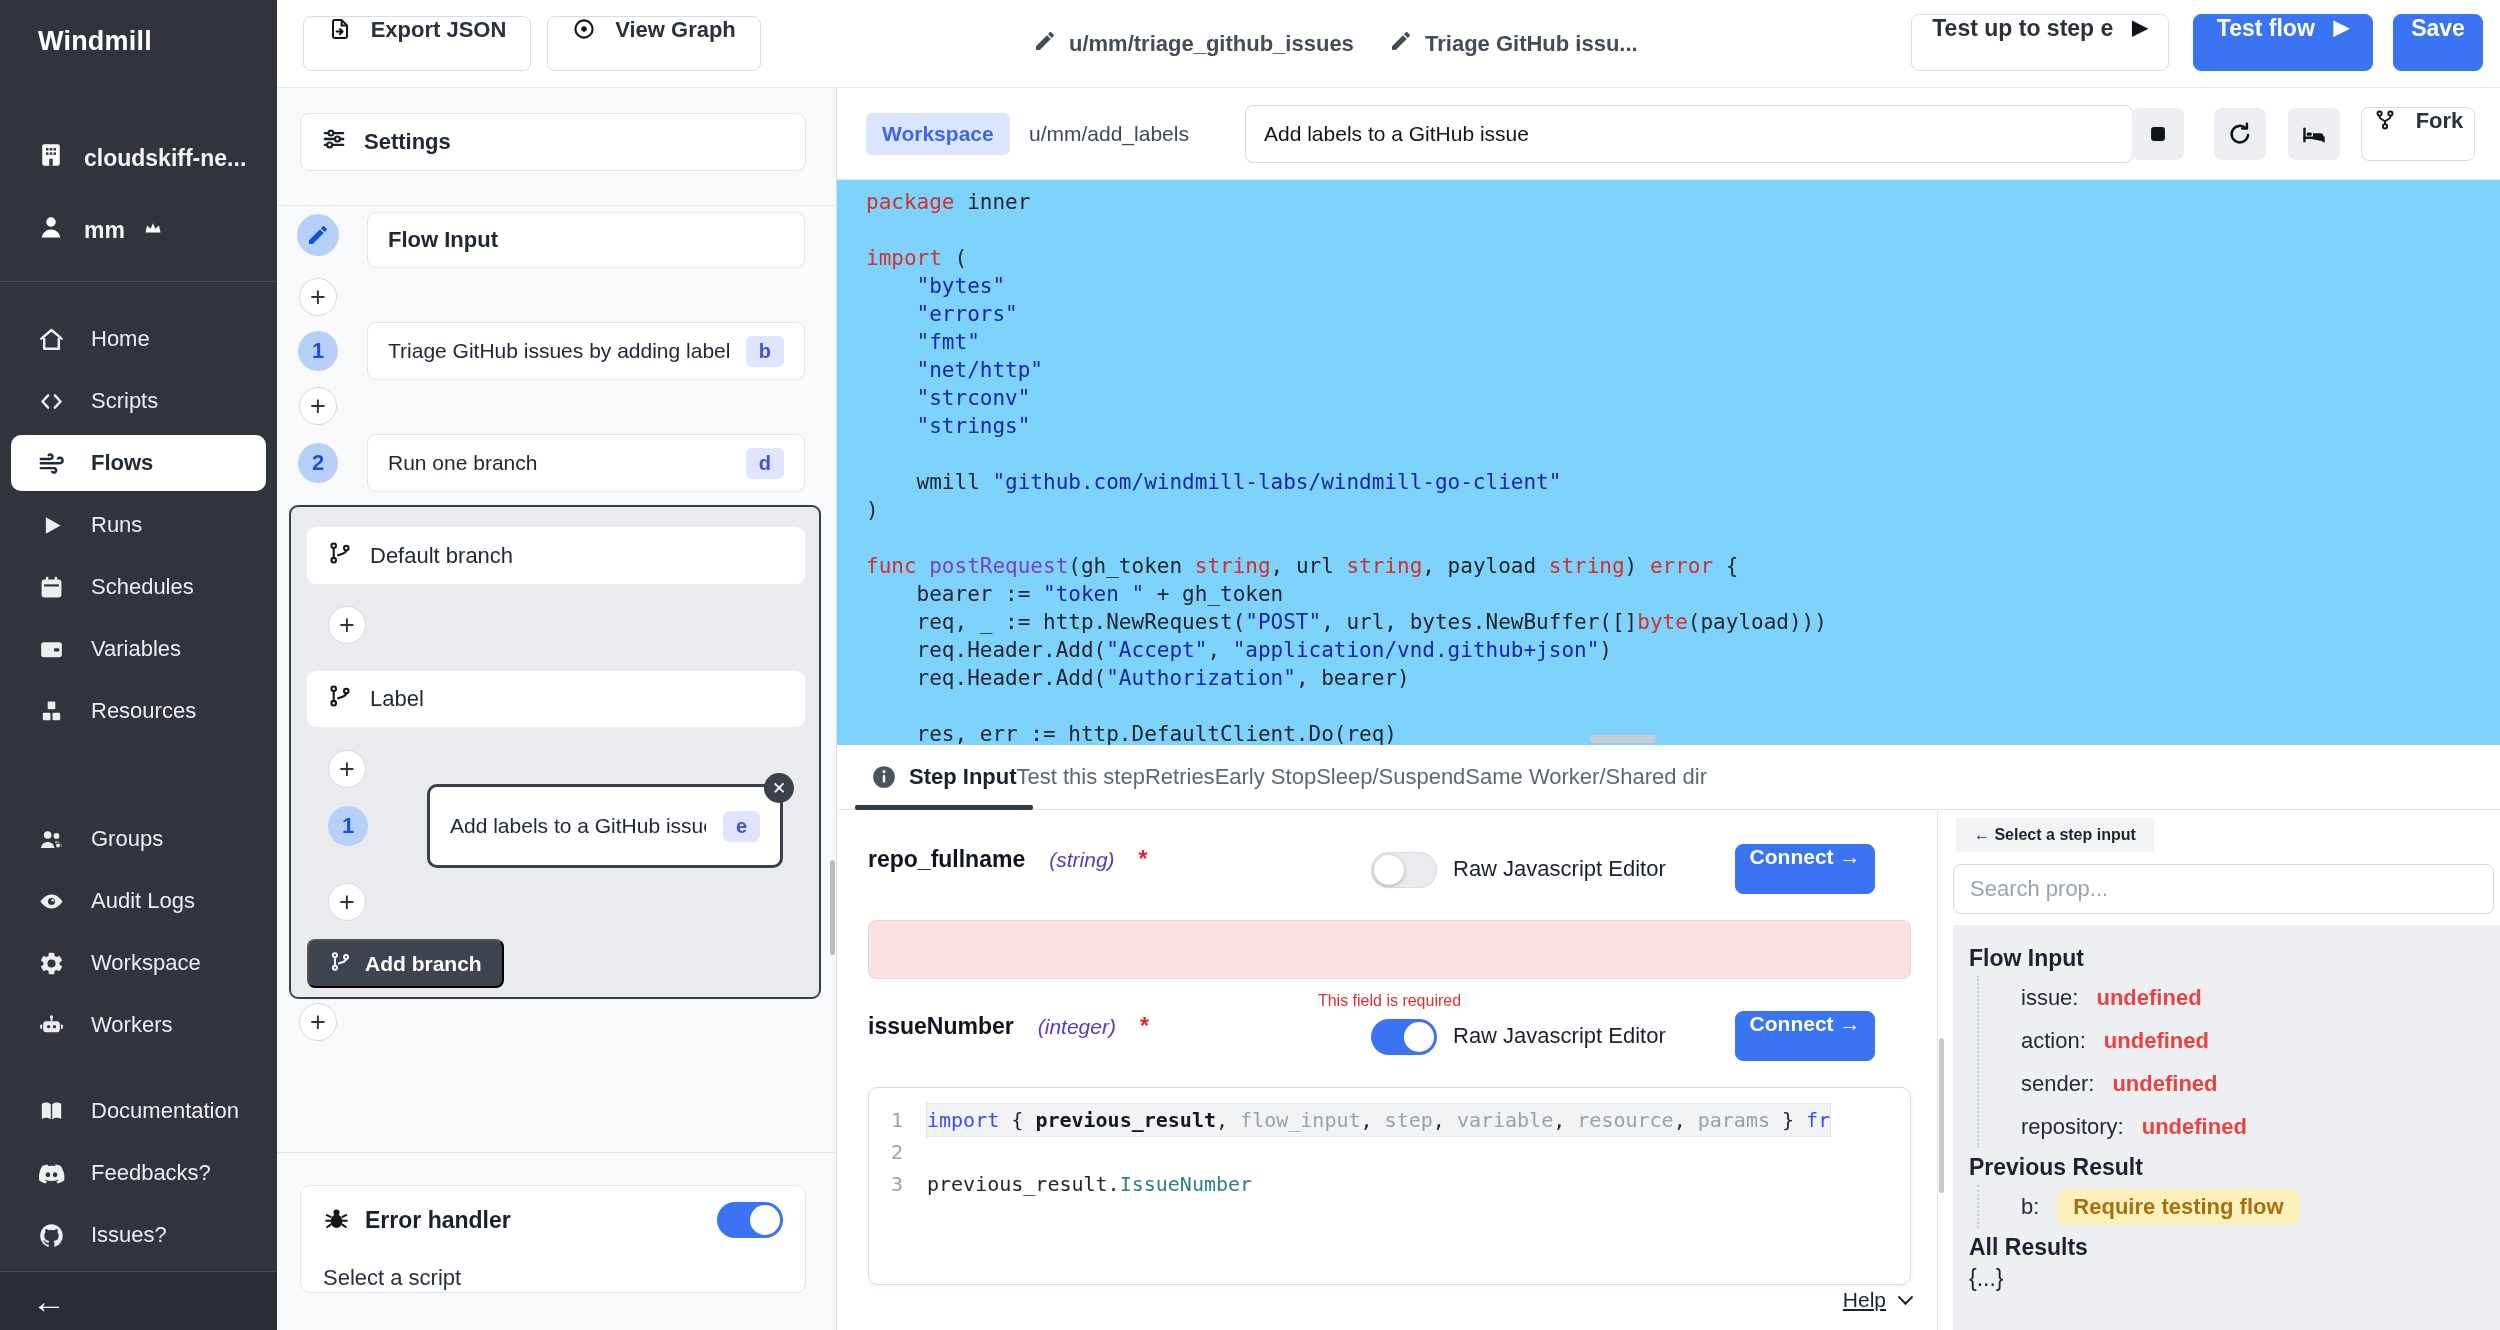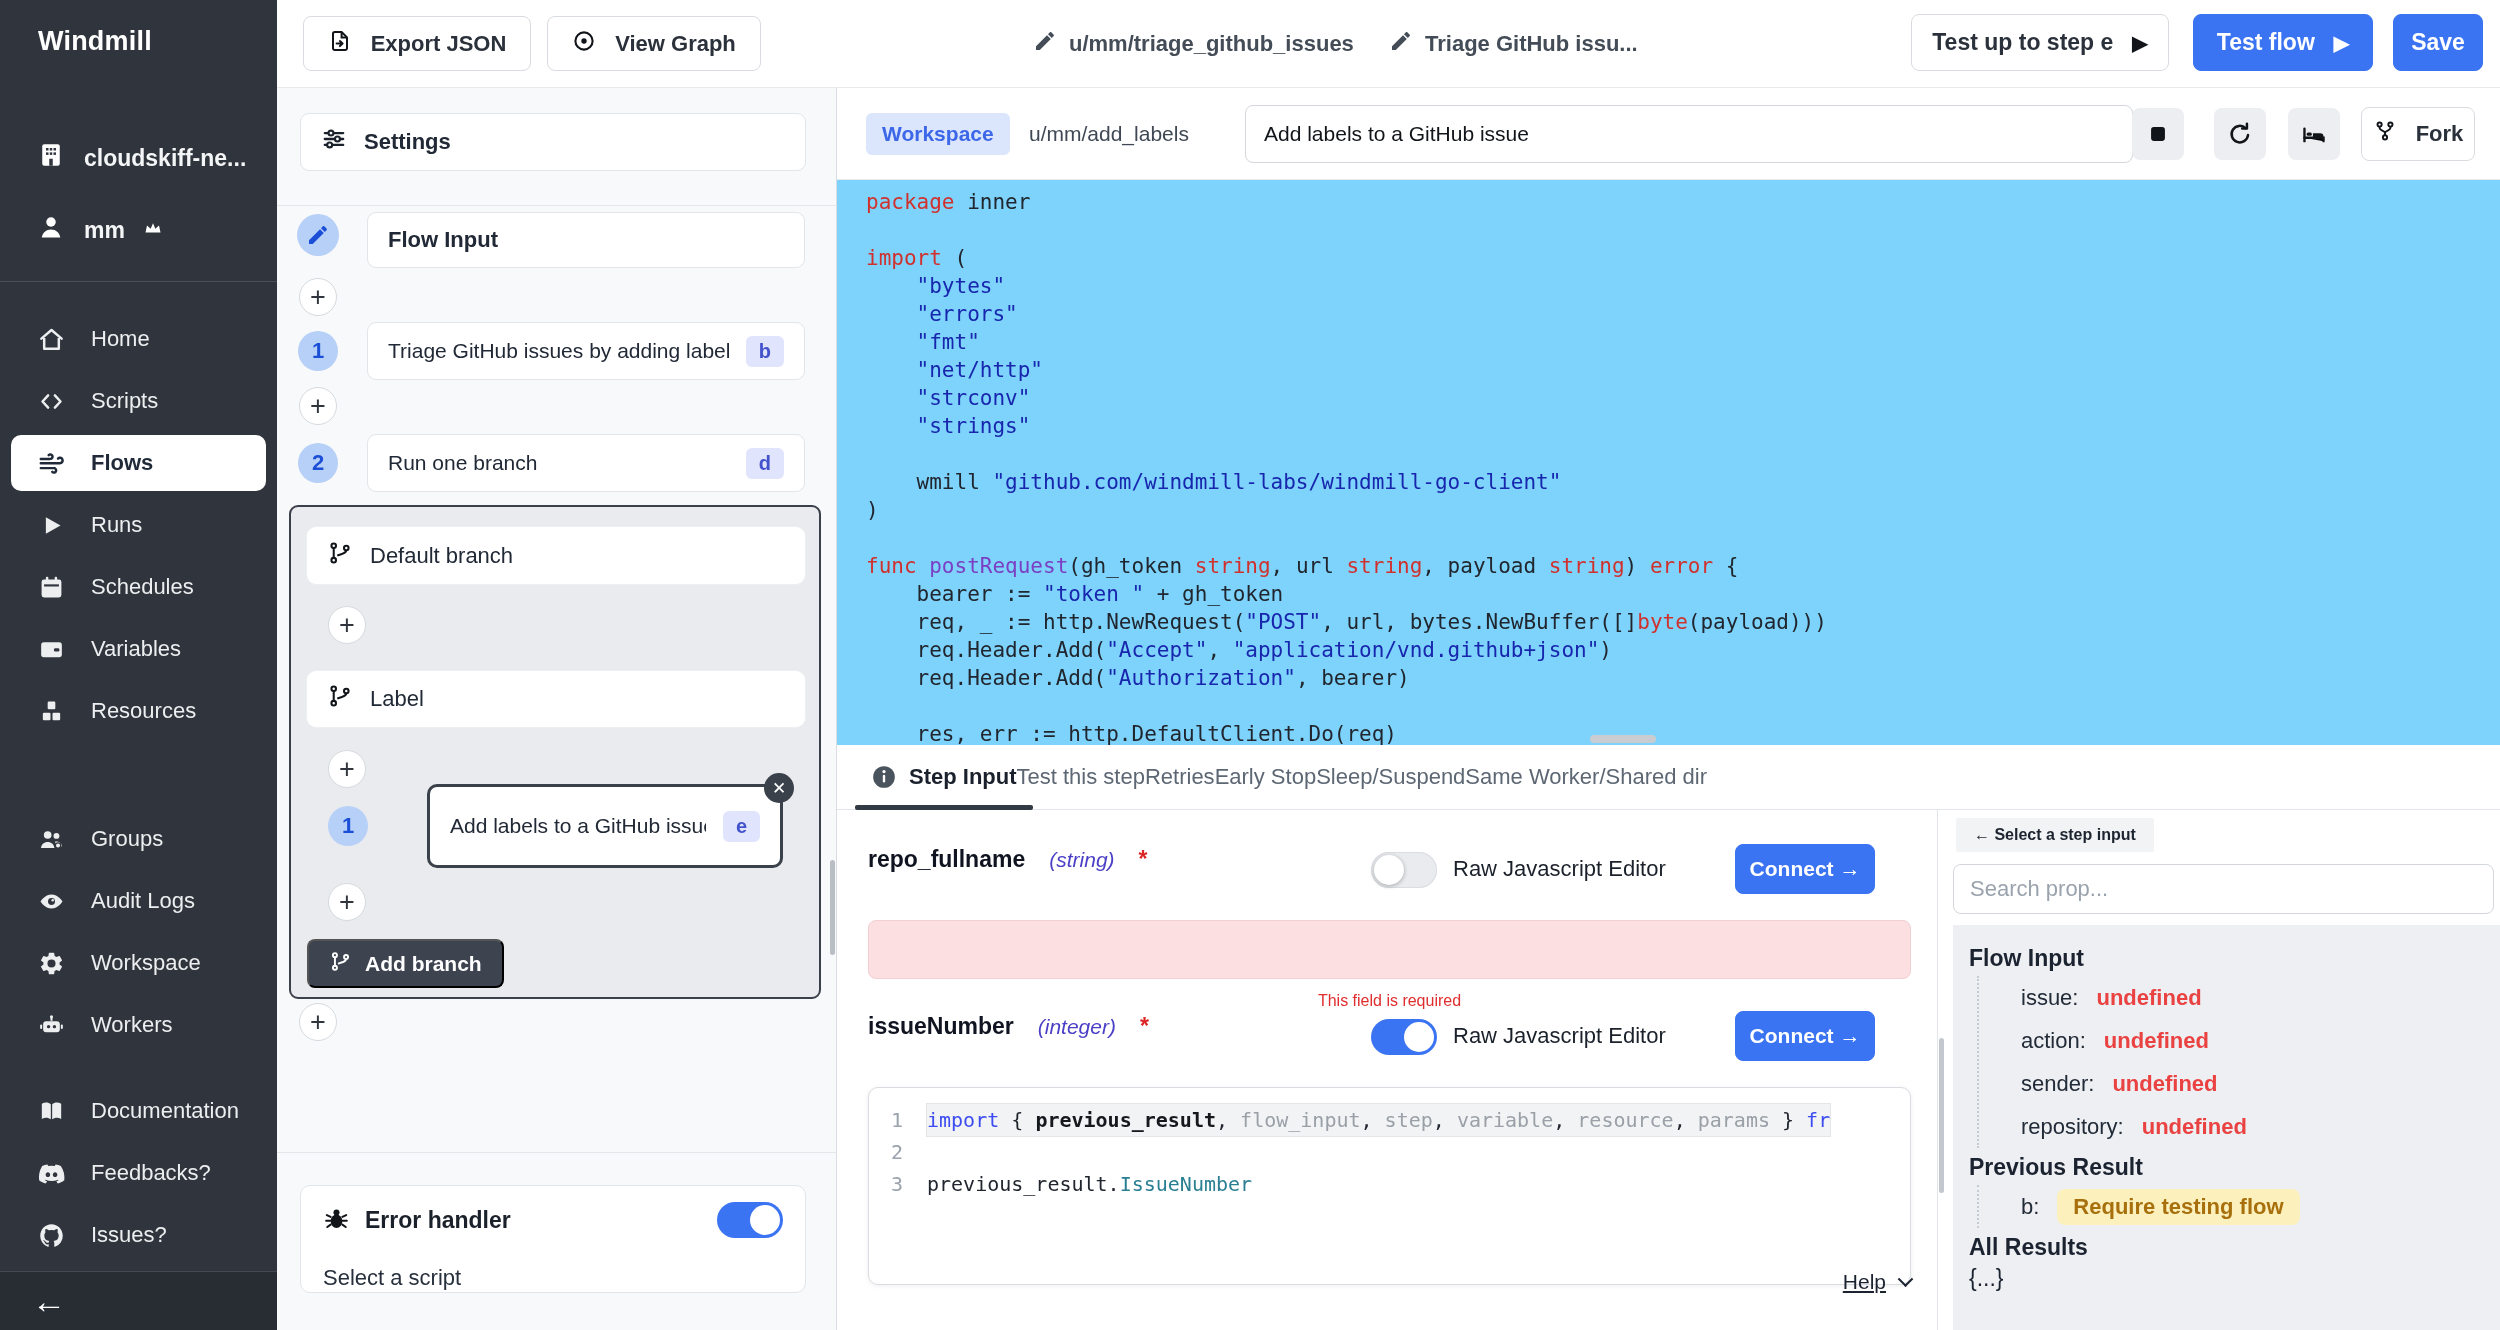--- a/index.html
+++ b/index.html
@@ -16,21 +16,21 @@
 .navgroup{position:absolute;left:0;width:277px}
 .nav-item{display:flex;align-items:center;height:62px;padding-left:38px;gap:26px;font-size:22px;color:#eceef0;cursor:pointer}
 .nav-item .nav-icon{width:27px;height:27px;display:flex;align-items:center}
 .nav-item svg{width:27px;height:27px}
 .nav-item.active{background:#fff;color:#1f2937;font-weight:bold;border-radius:10px;margin:3px 11px;height:56px;padding-left:27px}
 .sb-footer{position:absolute;left:0;top:1271px;width:277px;height:59px;background:#282d34;border-top:1px solid #454a52;display:flex;align-items:center}
 .back-arrow{font-size:34px;margin-left:32px;color:#fff;cursor:pointer;line-height:1}
 
 
 .topbar{position:absolute;left:277px;top:0;width:2223px;height:88px;background:#fff;border-bottom:1px solid #e6e9ec}
-.btn{display:inline-flex;align-items:center;justify-content:center;gap:19px;border-radius:8px;font-weight:bold;cursor:pointer;white-space:nowrap}
+.btn{display:inline-flex;align-items:flex-start;justify-content:center;gap:19px;border-radius:8px;font-weight:bold;cursor:pointer;white-space:nowrap}
 .btn-white{background:#fff;border:1px solid #d8dce1;color:#2a313b}
 .btn-blue{background:#3b74f3;border:1px solid #3b74f3;color:#fff}
 .tb-export{position:absolute;left:26px;top:16px;width:228px;height:55px;font-size:22px}
 .tb-view{position:absolute;left:270px;top:16px;width:214px;height:55px;font-size:22px}
 .tb-bc{position:absolute;top:0;height:88px;display:flex;align-items:center;gap:12px;font-size:22px;font-weight:bold;color:#434c57}
 .tb-bc svg{width:24px;height:24px}
 .tb-test-upto{position:absolute;left:1634px;top:14px;width:258px;height:57px;font-size:23px}
 .tb-test-flow{position:absolute;left:1916px;top:14px;width:180px;height:57px;font-size:23px}
 .tb-save{position:absolute;left:2116px;top:14px;width:90px;height:57px;font-size:23px}
 .play-dark{font-size:20px;color:#11151a}
@@ -122,21 +122,21 @@
 .f-req{font-size:23px;font-weight:bold;color:#dc2626}
 .f-rawjs{position:absolute;left:616px;font-size:22px;color:#1b212b;white-space:nowrap}
 .f-toggle{position:absolute;left:534px}
 .f-connect{position:absolute;left:898px;width:140px;height:50px;font-size:21px}
 .f-redfield{position:absolute;left:31px;top:110px;width:1043px;height:59px;background:#fbdfe1;border:1px solid #f1cfd3;border-radius:8px}
 .f-error{position:absolute;left:31px;top:182px;width:1043px;text-align:center;font-size:16px;color:#e02d2d}
 .jseditor{position:absolute;left:31px;top:277px;width:1043px;height:198px;background:#fff;border:1px solid #d9dce1;border-radius:10px;box-shadow:0 1px 5px rgba(0,0,0,.07);padding-top:16px;font-family:"DejaVu Sans Mono",monospace;font-size:20px;line-height:32px;overflow:hidden}
 .js-row{display:flex;white-space:pre}
 .js-ln{width:58px;text-align:right;padding-right:24px;color:#9aa2ac;flex:none}
 .js-row.hl .js-code{background:#f2f3f4;box-shadow:0 0 0 1px #e4e6e8}
-.f-help{position:absolute;left:31px;top:460px;width:1043px;text-align:right;font-size:21px;color:#1c2330;font-weight:500}
+.f-help{position:absolute;left:31px;top:478px;width:1043px;text-align:right;font-size:21px;color:#1c2330;font-weight:500}
 .f-help .hl-link{text-decoration:underline;cursor:pointer}
 .chev{display:inline-block;width:11px;height:11px;border-right:2.5px solid #1c2330;border-bottom:2.5px solid #1c2330;transform:rotate(45deg) translate(-3px,-3px);margin-left:14px}
 
 
 .rpanel{position:absolute;left:1937px;top:810px;width:563px;height:520px;background:#fff;border-left:1px solid #e2e5e9}
 .rp-scroll{position:absolute;left:1px;top:228px;width:5px;height:155px;background:#c3c8ce;border-radius:3px}
 .rp-pill{position:absolute;left:18px;top:8px;background:#f1f3f5;border-radius:2px;padding:8px 18px;font-size:16px;font-weight:bold;color:#1d2430;cursor:pointer}
 .rp-search{position:absolute;left:15px;top:54px;width:541px;height:50px;border:1px solid #d3d7dc;border-radius:8px;font-size:22px;padding:0 16px;color:#2b333f;font-family:"Liberation Sans",sans-serif;background:#fff}
 .rp-search::placeholder{color:#9aa3ad}
 .rp-box{position:absolute;left:15px;top:115px;width:548px;height:405px;background:#edeff2;padding:14px 16px;overflow:hidden}

